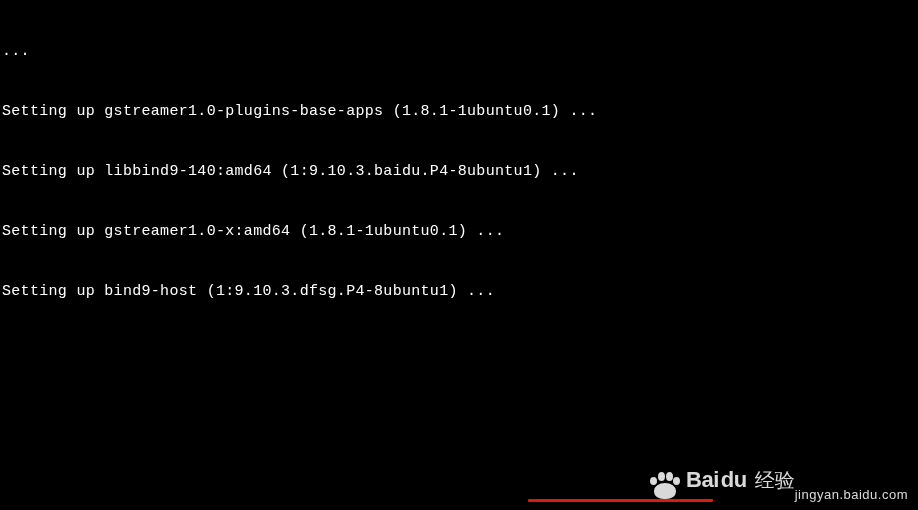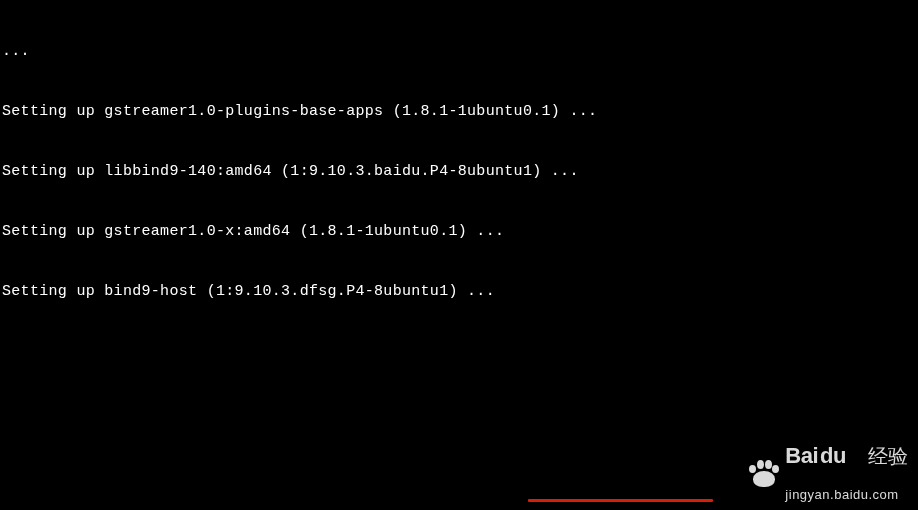--- a/index.html
+++ b/index.html
@@ -64,41 +64,40 @@
       position: absolute;
       width: 22px;
       height: 16px;
       background: #fff;
       border-radius: 50% 50% 45% 45%;
       left: 6px;
       top: 12px;
     }
     .watermark-text {
       display: flex;
-      flex-direction: column;
       align-items: flex-start;
       line-height: 1.1;
     }
     .baidu-line {
       display: flex;
       align-items: baseline;
       gap: 2px;
     }
     .baidu-en {
       font-family: Arial, sans-serif;
       font-size: 22px;
       font-weight: bold;
       color: #fff;
       letter-spacing: -0.5px;
     }
     .baidu-cn {
       font-family: "Microsoft YaHei", sans-serif;
       font-size: 20px;
       color: #fff;
-      margin-left: 20px;
+      margin-left: 6px;
     }
     .baidu-url {
       font-family: Arial, sans-serif;
       font-size: 13px;
       color: #fff;
       letter-spacing: 0.5px;
       margin-top: 20px;
     }
   </style>
 </head>

